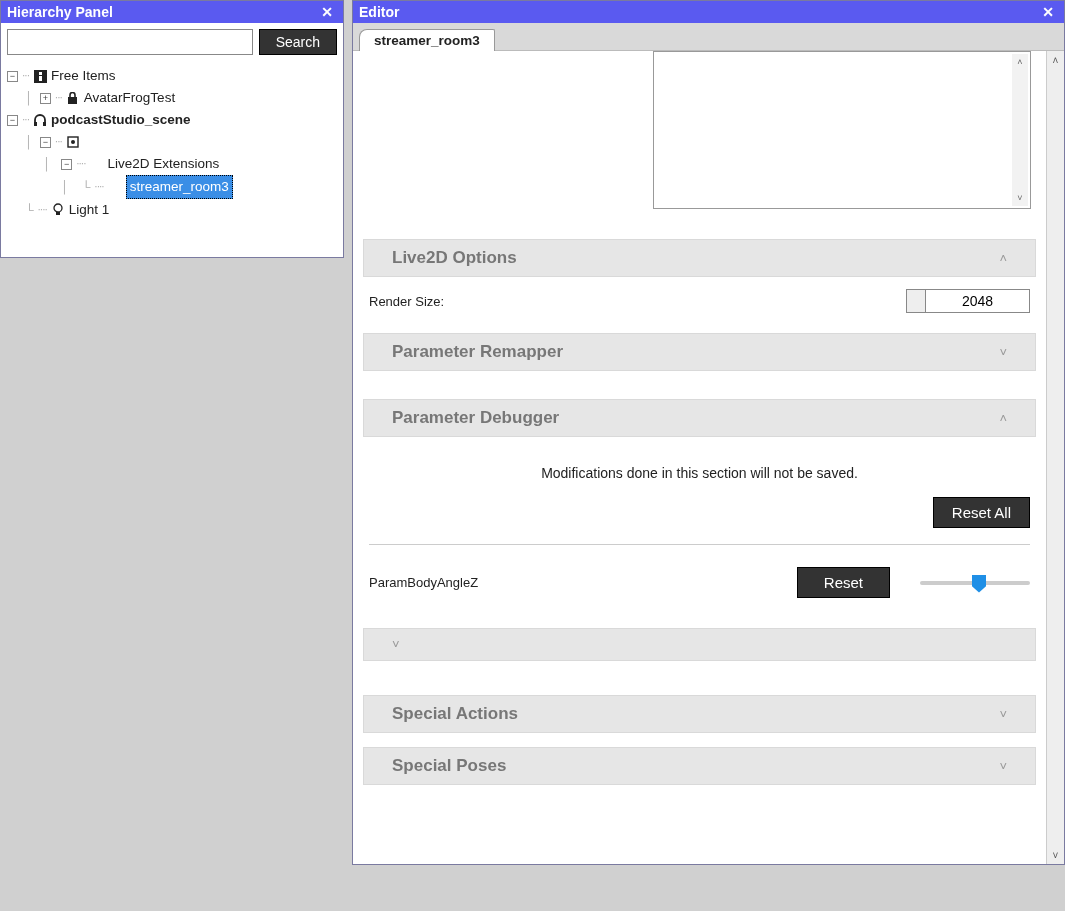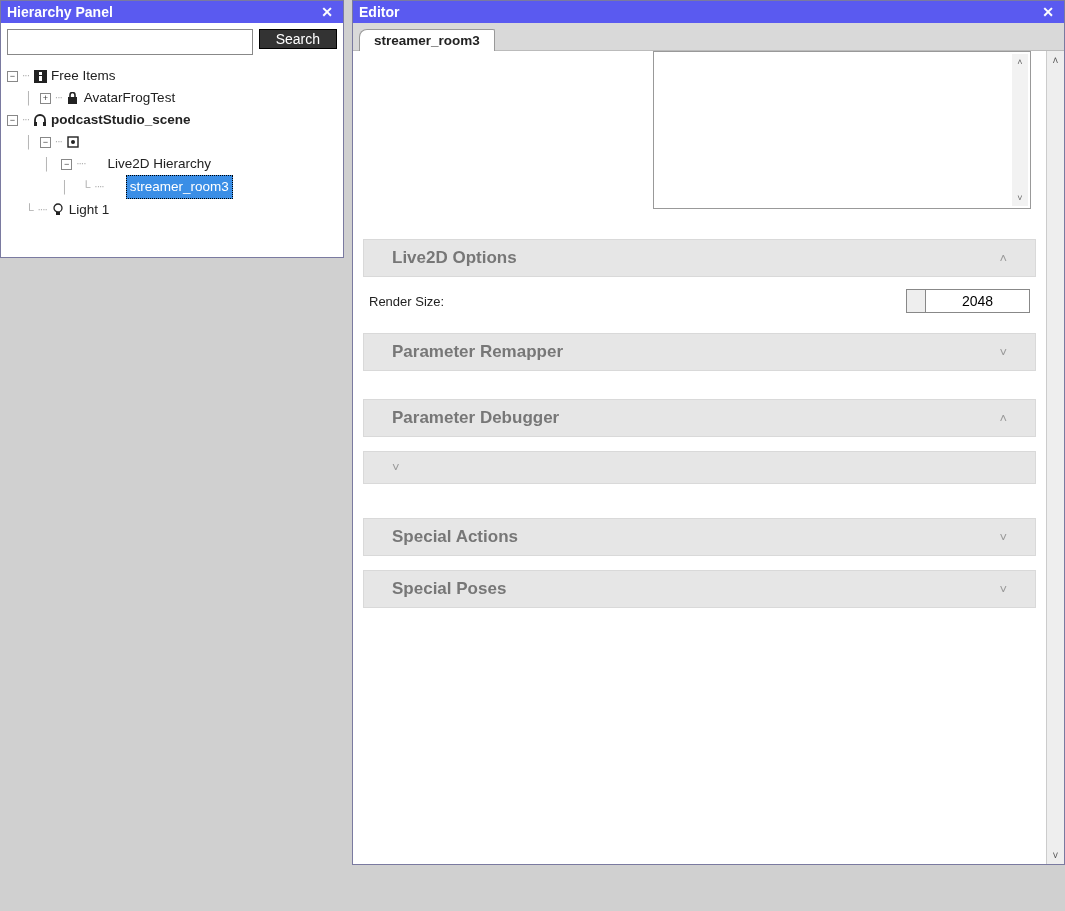--- a/index.html
+++ b/index.html
@@ -54,21 +54,21 @@
     flex: 1;
     border: 1px solid #888;
     height: 26px;
     padding: 2px 6px;
     font-size: 13px;
   }
   .search-btn {
     background: #333;
     color: #fff;
     border: 1px solid #000;
-    height: 20px;
+    height: 26px;
     padding: 0 16px;
     font-size: 14px;
     cursor: pointer;
   }
   .tree {
     padding: 4px 6px 8px 6px;
     font-size: 13.5px;
     line-height: 22px;
     overflow: auto;
   }
@@ -370,21 +370,21 @@
               <circle cx="6" cy="6" r="2" fill="#222"></circle>
             </svg>
         </span>
       </div>
 
       <div class="tree-row" style="padding-left:36px">
         <span class="tline">│  </span>
         <span class="expander">−</span>
         <span class="dots">····</span>
         <span style="width:14px"></span>
-        <span>Live2D Hierarchy</span>
+        <span>Live2D Extensions</span>
       </div>
 
       <div class="tree-row" style="padding-left:54px">
         <span class="tline">│    └</span>
         <span class="dots">····</span>
         <span style="width:14px"></span>
         <span class="selected-label">streamer_room3</span>
       </div>
 
       <div class="tree-row" style="padding-left:18px">
@@ -438,20 +438,36 @@
 
         <div class="section-header">
           <h3>Parameter Remapper</h3>
           <span class="chev">˅</span>
         </div>
 
         <div class="section-header" style="margin-top:28px">
           <h3>Parameter Debugger</h3>
           <span class="chev">˄</span>
         </div>
+        <div class="section-body">
+          <div class="info-text">Modifications done in this section will not be saved.</div>
+          <div class="reset-all-row">
+            <button class="dark-btn">Reset All</button>
+          </div>
+          <div class="param-row">
+            <span>ParamBodyAngleZ</span>
+            <div class="param-controls">
+              <button class="dark-btn" style="padding:6px 26px">Reset</button>
+              <div class="slider-wrap">
+                <div class="slider-track"></div>
+                <div class="slider-thumb"></div>
+              </div>
+            </div>
+          </div>
+        </div>
 
         <div class="section-header">
           <span class="chev">˅</span>
         </div>
 
         <div class="section-header" style="margin-top:34px">
           <h3>Special Actions</h3>
           <span class="chev">˅</span>
         </div>
 

